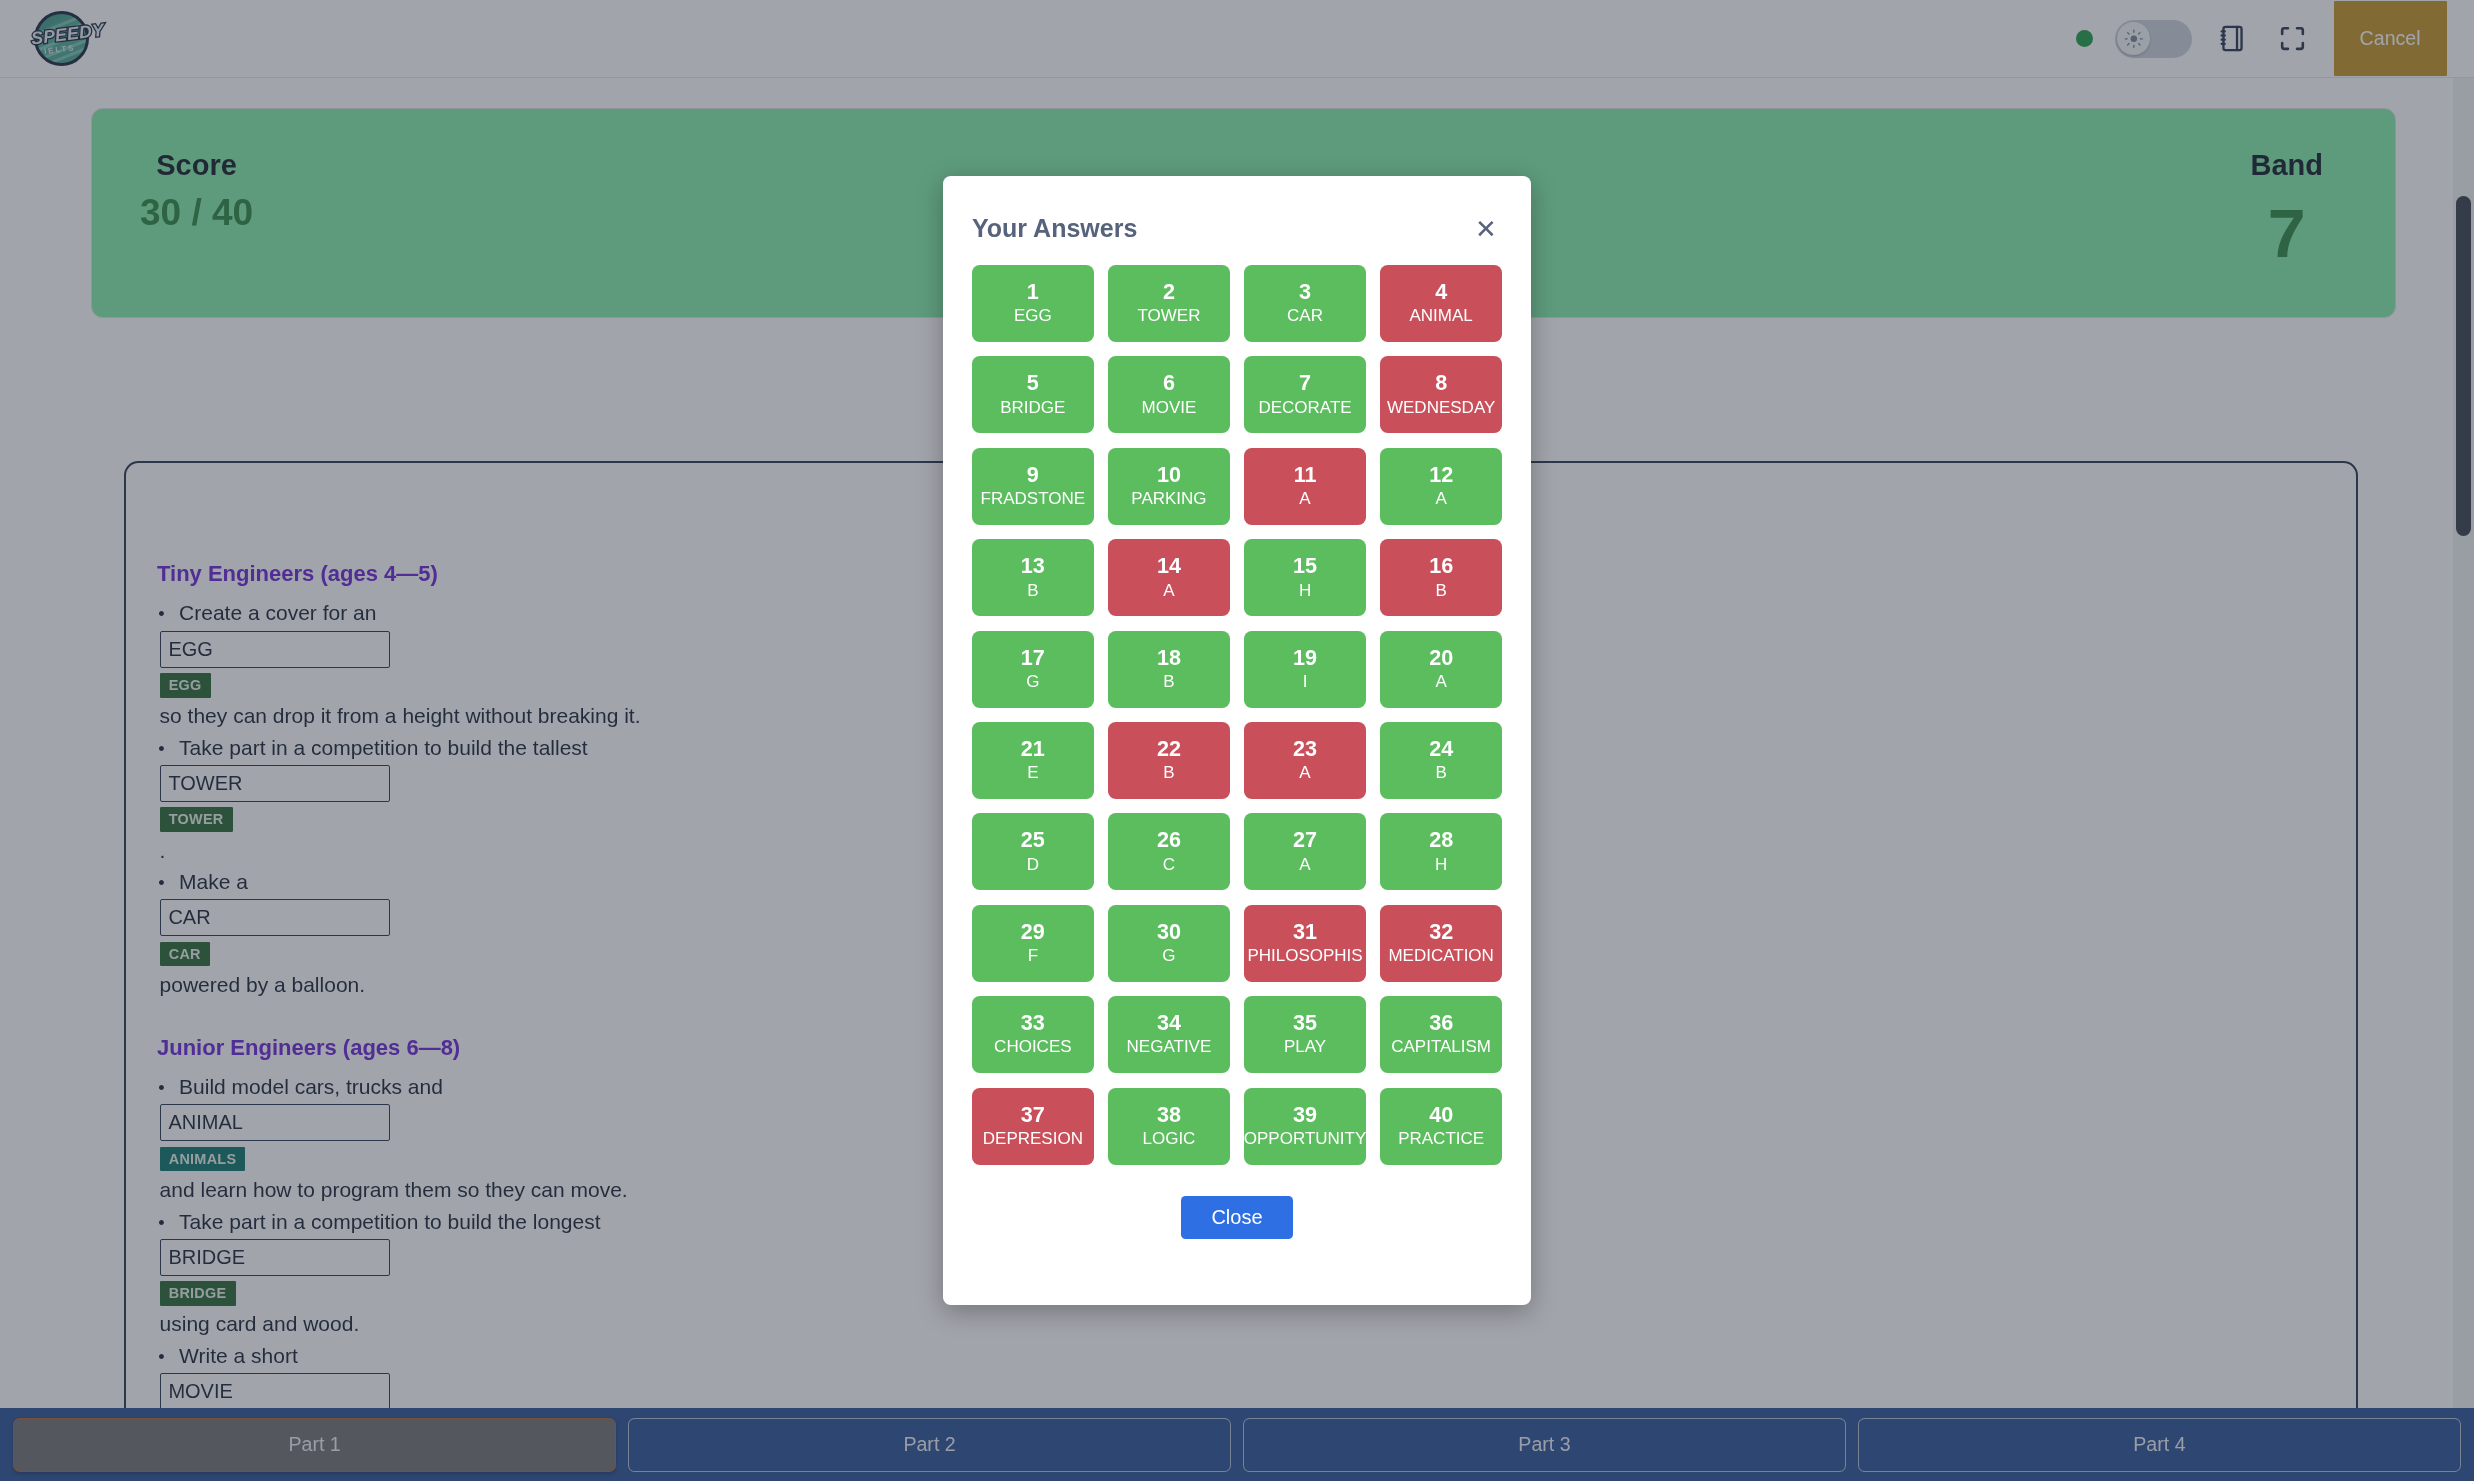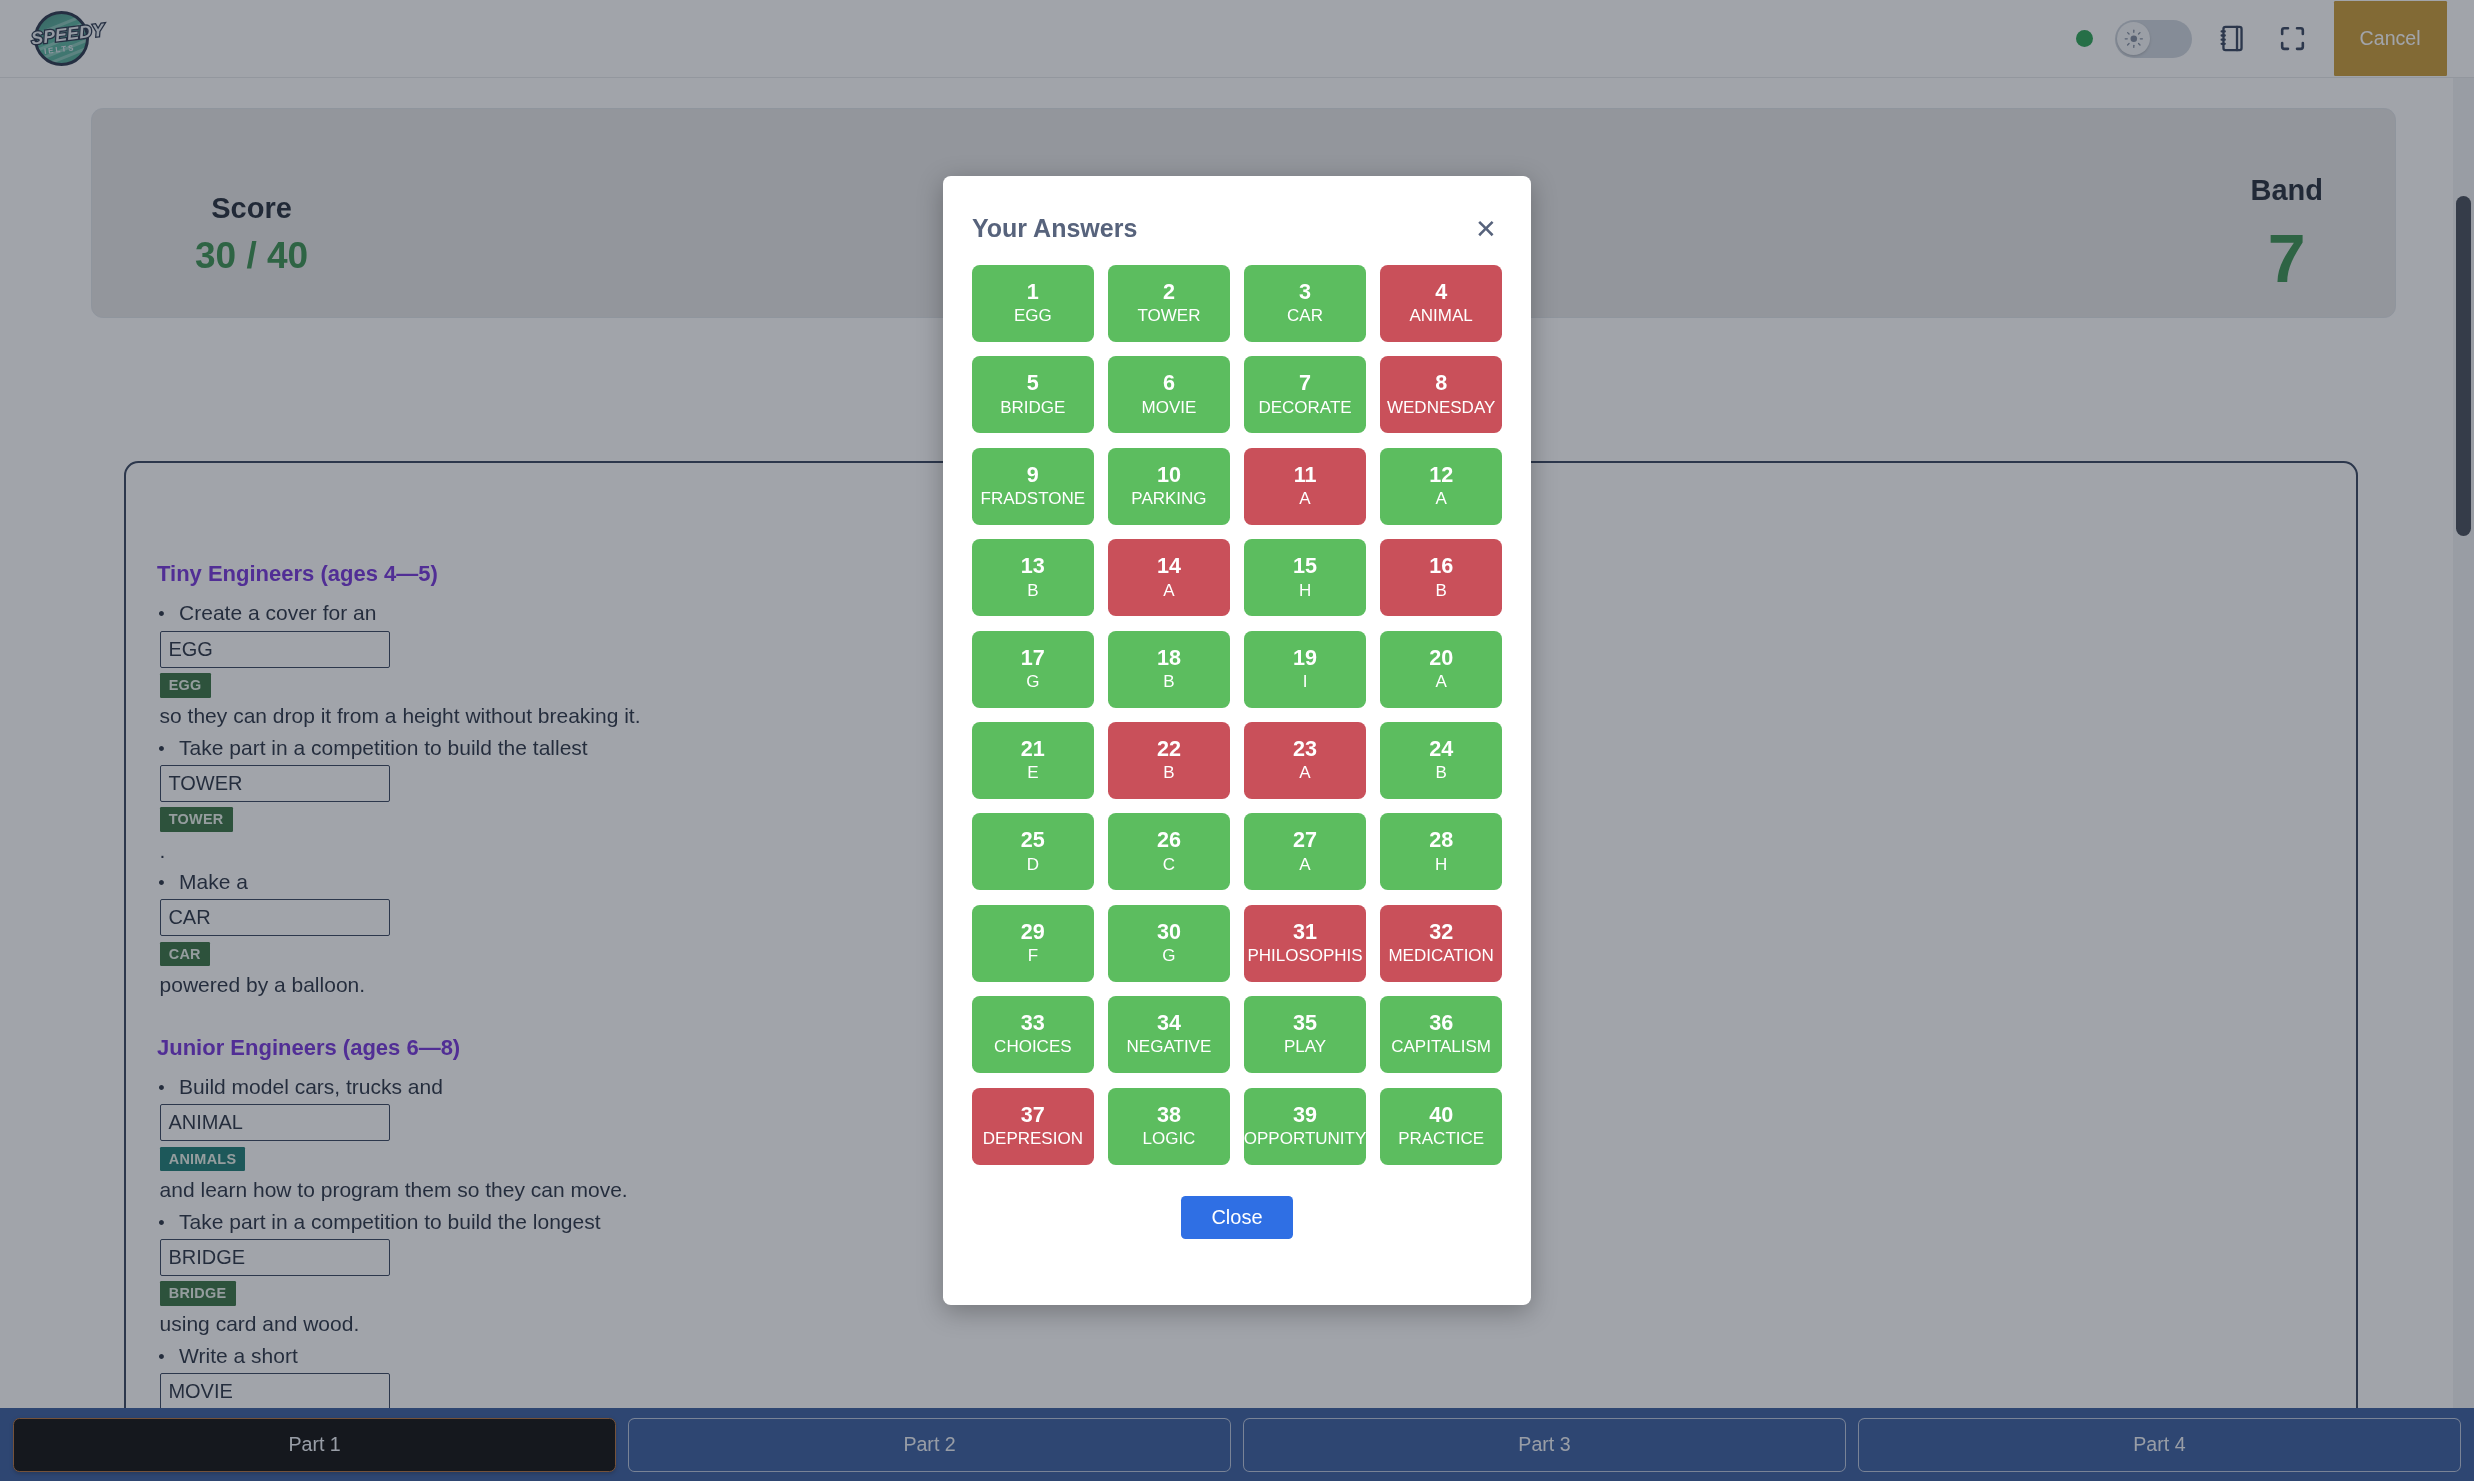--- a/index.html
+++ b/index.html
@@ -73,25 +73,25 @@
     background: #c7952a; color: #ffffff;
     font-size: 19.6px; font-weight: 400;
     padding: 28px 26px; border: none; border-radius: 1.3px;
     cursor: pointer; line-height: 1;
   }
 
   
   .score-card {
     position: absolute; left: 91px; top: 108px; right: 78px;
     height: 210px;
-    background: #e5e5e5;
+    background: #86efac;
     border: 0.7px solid #dfe3e8;
     border-radius: 11.8px;
-    display: flex; align-items: center; justify-content: space-between;
-    padding: 38px 72px 0 103px;
+    display: flex; align-items: flex-start; justify-content: space-between;
+    padding: 38px 72px 0 48px;
   }
   .stat { text-align: center; }
   .stat-label { font-size: 29px; font-weight: 700; color: #16202e; line-height: 1.25; }
   .stat-value { font-size: 37px; font-weight: 700; color: #2f8a46; margin-top: 11px; line-height: 1; }
   .stat-value.big { font-size: 68px; margin-top: 15.7px; }
 
   
   .instructions {
     position: absolute; left: 124px; top: 394px;
     font-size: 21.6px; color: #1d2739; white-space: nowrap;
@@ -134,21 +134,21 @@
     z-index: 3;
   }
   .part-tab {
     flex: 1 1 0; height: 54px; border-radius: 6.5px;
     display: flex; align-items: center; justify-content: center;
     font-size: 19.6px; color: #eef2f7;
     border: 1.3px solid rgba(255,255,255,.65);
     background: #2e5499; cursor: pointer;
   }
   .part-tab.active {
-    background: #000000; border-color: #b06a33;
+    background: #737373; border-color: #b06a33;
     box-shadow: 0 1.3px 3.9px rgba(0,0,0,.25);
   }
 
   
   .overlay {
     position: absolute; inset: 0;
     background: rgba(46,54,66,.45);
     z-index: 10;
   }
 

